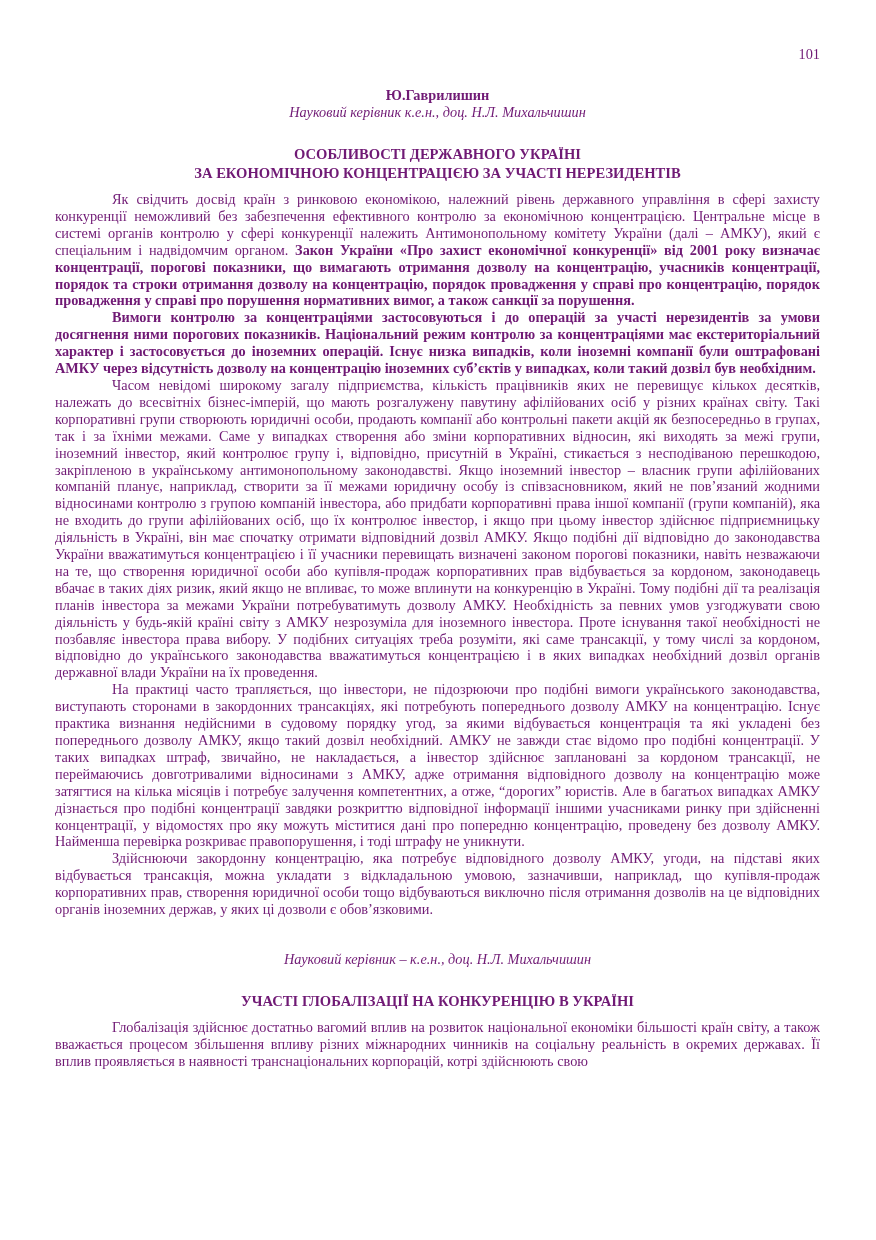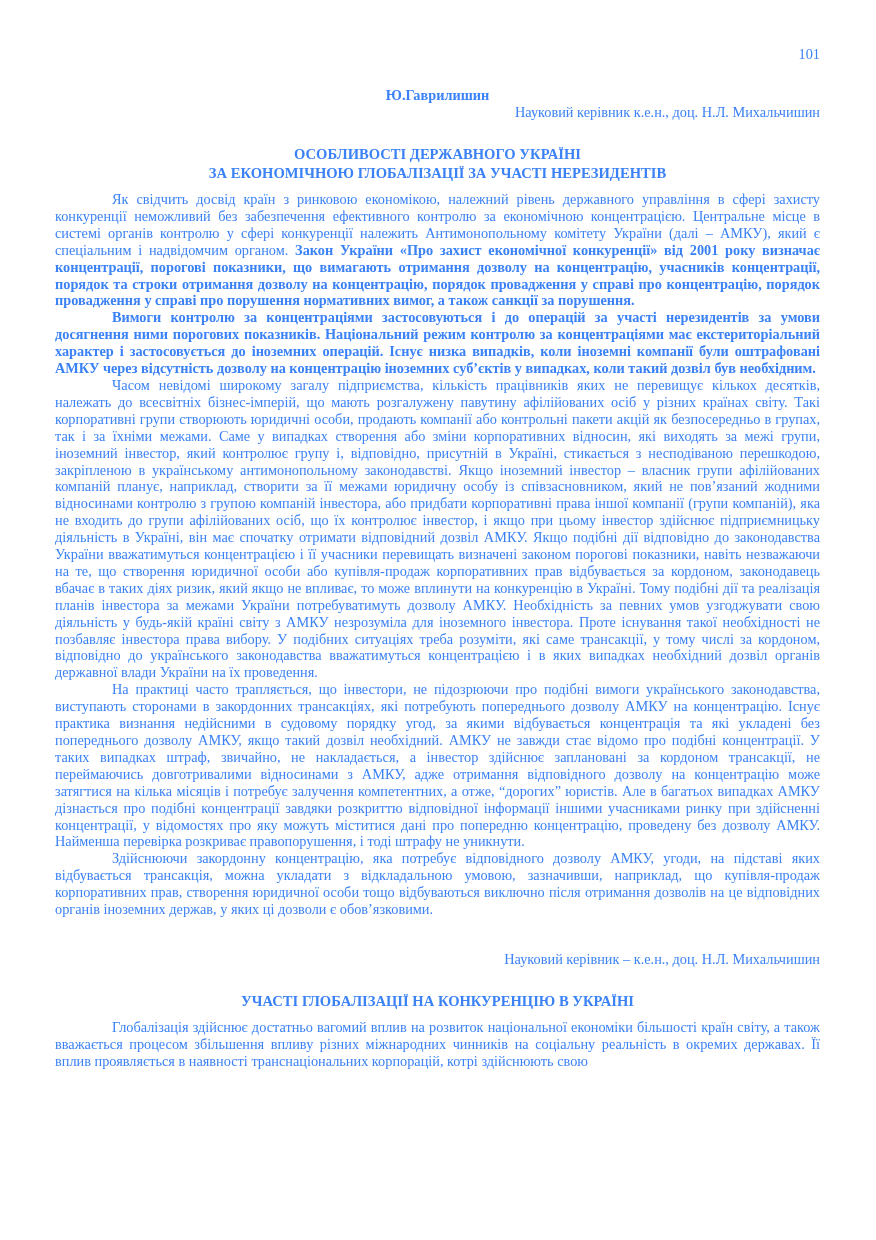--- a/index.html
+++ b/index.html
@@ -11,35 +11,36 @@
     position: relative;
     width: 876px;
     height: 1240px;
     margin: 0 auto;
     background: #ffffff;
     box-sizing: border-box;
     padding: 46px 56px 0 55px;
     font-family: "Liberation Serif", "DejaVu Serif", serif;
     font-size: 14.3px;
     line-height: 16.9px;
-    color: #3b82f6;
+    color: #701a75;
     overflow: hidden;
   }
   .page-number {
     text-align: right;
     line-height: 17px;
     margin-bottom: 24px;
   }
   .byline-author {
     text-align: center;
     font-weight: bold;
     line-height: 17px;
   }
   .byline-supervisor {
-    text-align: right;
+    text-align: center;
+    font-style: italic;
     line-height: 17px;
   }
   .article-title {
     margin: 24px 0 9px 0;
     text-align: center;
     font-weight: bold;
     font-size: 14.6px;
     line-height: 18.5px;
   }
   .article-body p.para {
@@ -59,21 +60,21 @@
 
 <div class="page">
 
   <div class="page-number">101</div>
 
   <section class="article article-1">
     <div class="byline-author">Ю.Гаврилишин</div>
     <div class="byline-supervisor">Науковий керівник к.е.н., доц. Н.Л. Михальчишин</div>
     <h1 class="article-title">
       <span>ОСОБЛИВОСТІ ДЕРЖАВНОГО УКРАЇНІ</span><br>
-      <span>ЗА ЕКОНОМІЧНОЮ ГЛОБАЛІЗАЦІЇ ЗА УЧАСТІ НЕРЕЗИДЕНТІВ</span>
+      <span>ЗА ЕКОНОМІЧНОЮ КОНЦЕНТРАЦІЄЮ ЗА УЧАСТІ НЕРЕЗИДЕНТІВ</span>
     </h1>
     <div class="article-body">
         <p class="para"><span>Як свідчить досвід країн з ринковою економікою, належний рівень державного управління в сфері захисту конкуренції неможливий без забезпечення ефективного контролю за економічною концентрацією. Центральне місце в системі органів контролю у сфері конкуренції належить Антимонопольному комітету України (далі – АМКУ), який є спеціальним і надвідомчим органом. </span><span class="run-bold">Закон України «Про захист економічної конкуренції» від 2001 року визначає концентрації, порогові показники, що вимагають отримання дозволу на концентрацію, учасників концентрації, порядок та строки отримання дозволу на концентрацію, порядок провадження у справі про концентрацію, порядок провадження у справі про порушення нормативних вимог, а також санкції за порушення.</span></p>
         <p class="para"><span class="run-bold">Вимоги контролю за концентраціями застосовуються і до операцій за участі нерезидентів за умови досягнення ними порогових показників. Національний режим контролю за концентраціями має екстериторіальний характер і застосовується до іноземних операцій. Існує низка випадків, коли іноземні компанії були оштрафовані АМКУ через відсутність дозволу на концентрацію іноземних суб’єктів у випадках, коли такий дозвіл був необхідним.</span></p>
         <p class="para"><span>Часом невідомі широкому загалу підприємства, кількість працівників яких не перевищує кількох десятків, належать до всесвітніх бізнес-імперій, що мають розгалужену павутину афілійованих осіб у різних країнах світу. Такі корпоративні групи створюють юридичні особи, продають компанії або контрольні пакети акцій як безпосередньо в групах, так і за їхніми межами. Саме у випадках створення або зміни корпоративних відносин, які виходять за межі групи, іноземний інвестор, який контролює групу і, відповідно, присутній в Україні, стикається з несподіваною перешкодою, закріпленою в українському антимонопольному законодавстві. Якщо іноземний інвестор – власник групи афілійованих компаній планує, наприклад, створити за її межами юридичну особу із співзасновником, який не пов’язаний жодними відносинами контролю з групою компаній інвестора, або придбати корпоративні права іншої компанії (групи компаній), яка не входить до групи афілійованих осіб, що їх контролює інвестор, і якщо при цьому інвестор здійснює підприємницьку діяльність в Україні, він має спочатку отримати відповідний дозвіл АМКУ. Якщо подібні дії відповідно до законодавства України вважатимуться концентрацією і її учасники перевищать визначені законом порогові показники, навіть незважаючи на те, що створення юридичної особи або купівля-продаж корпоративних прав відбувається за кордоном, законодавець вбачає в таких діях ризик, який якщо не впливає, то може вплинути на конкуренцію в Україні. Тому подібні дії та реалізація планів інвестора за межами України потребуватимуть дозволу АМКУ. Необхідність за певних умов узгоджувати свою діяльність у будь-якій країні світу з АМКУ незрозуміла для іноземного інвестора. Проте існування такої необхідності не позбавляє інвестора права вибору. У подібних ситуаціях треба розуміти, які саме трансакції, у тому числі за кордоном, відповідно до українського законодавства вважатимуться концентрацією і в яких випадках необхідний дозвіл органів державної влади України на їх проведення.</span></p>
         <p class="para"><span>На практиці часто трапляється, що інвестори, не підозрюючи про подібні вимоги українського законодавства, виступають сторонами в закордонних трансакціях, які потребують попереднього дозволу АМКУ на концентрацію.  Існує практика визнання недійсними в судовому порядку угод, за якими відбувається концентрація та які укладені без попереднього дозволу АМКУ, якщо такий дозвіл необхідний. АМКУ не завжди стає відомо про подібні концентрації. У таких випадках штраф, звичайно, не накладається, а інвестор здійснює заплановані за кордоном трансакції, не переймаючись довготривалими відносинами з АМКУ, адже отримання відповідного дозволу на концентрацію може затягтися на кілька місяців і потребує залучення компетентних, а отже, “дорогих” юристів. Але в багатьох випадках АМКУ дізнається про подібні концентрації завдяки розкриттю відповідної інформації іншими учасниками ринку при здійсненні концентрації, у відомостях про яку можуть міститися дані про попередню концентрацію, проведену без дозволу АМКУ. Найменша перевірка розкриває правопорушення, і тоді штрафу не уникнути.</span></p>
         <p class="para"><span>Здійснюючи закордонну концентрацію, яка потребує відповідного дозволу АМКУ, угоди, на підставі яких відбувається трансакція, можна укладати з відкладальною умовою, зазначивши, наприклад, що купівля-продаж корпоративних прав, створення юридичної особи тощо відбуваються виключно після отримання дозволів на це відповідних органів іноземних держав, у яких ці дозволи є обов’язковими.</span></p>
       </div>
   </section>
 

